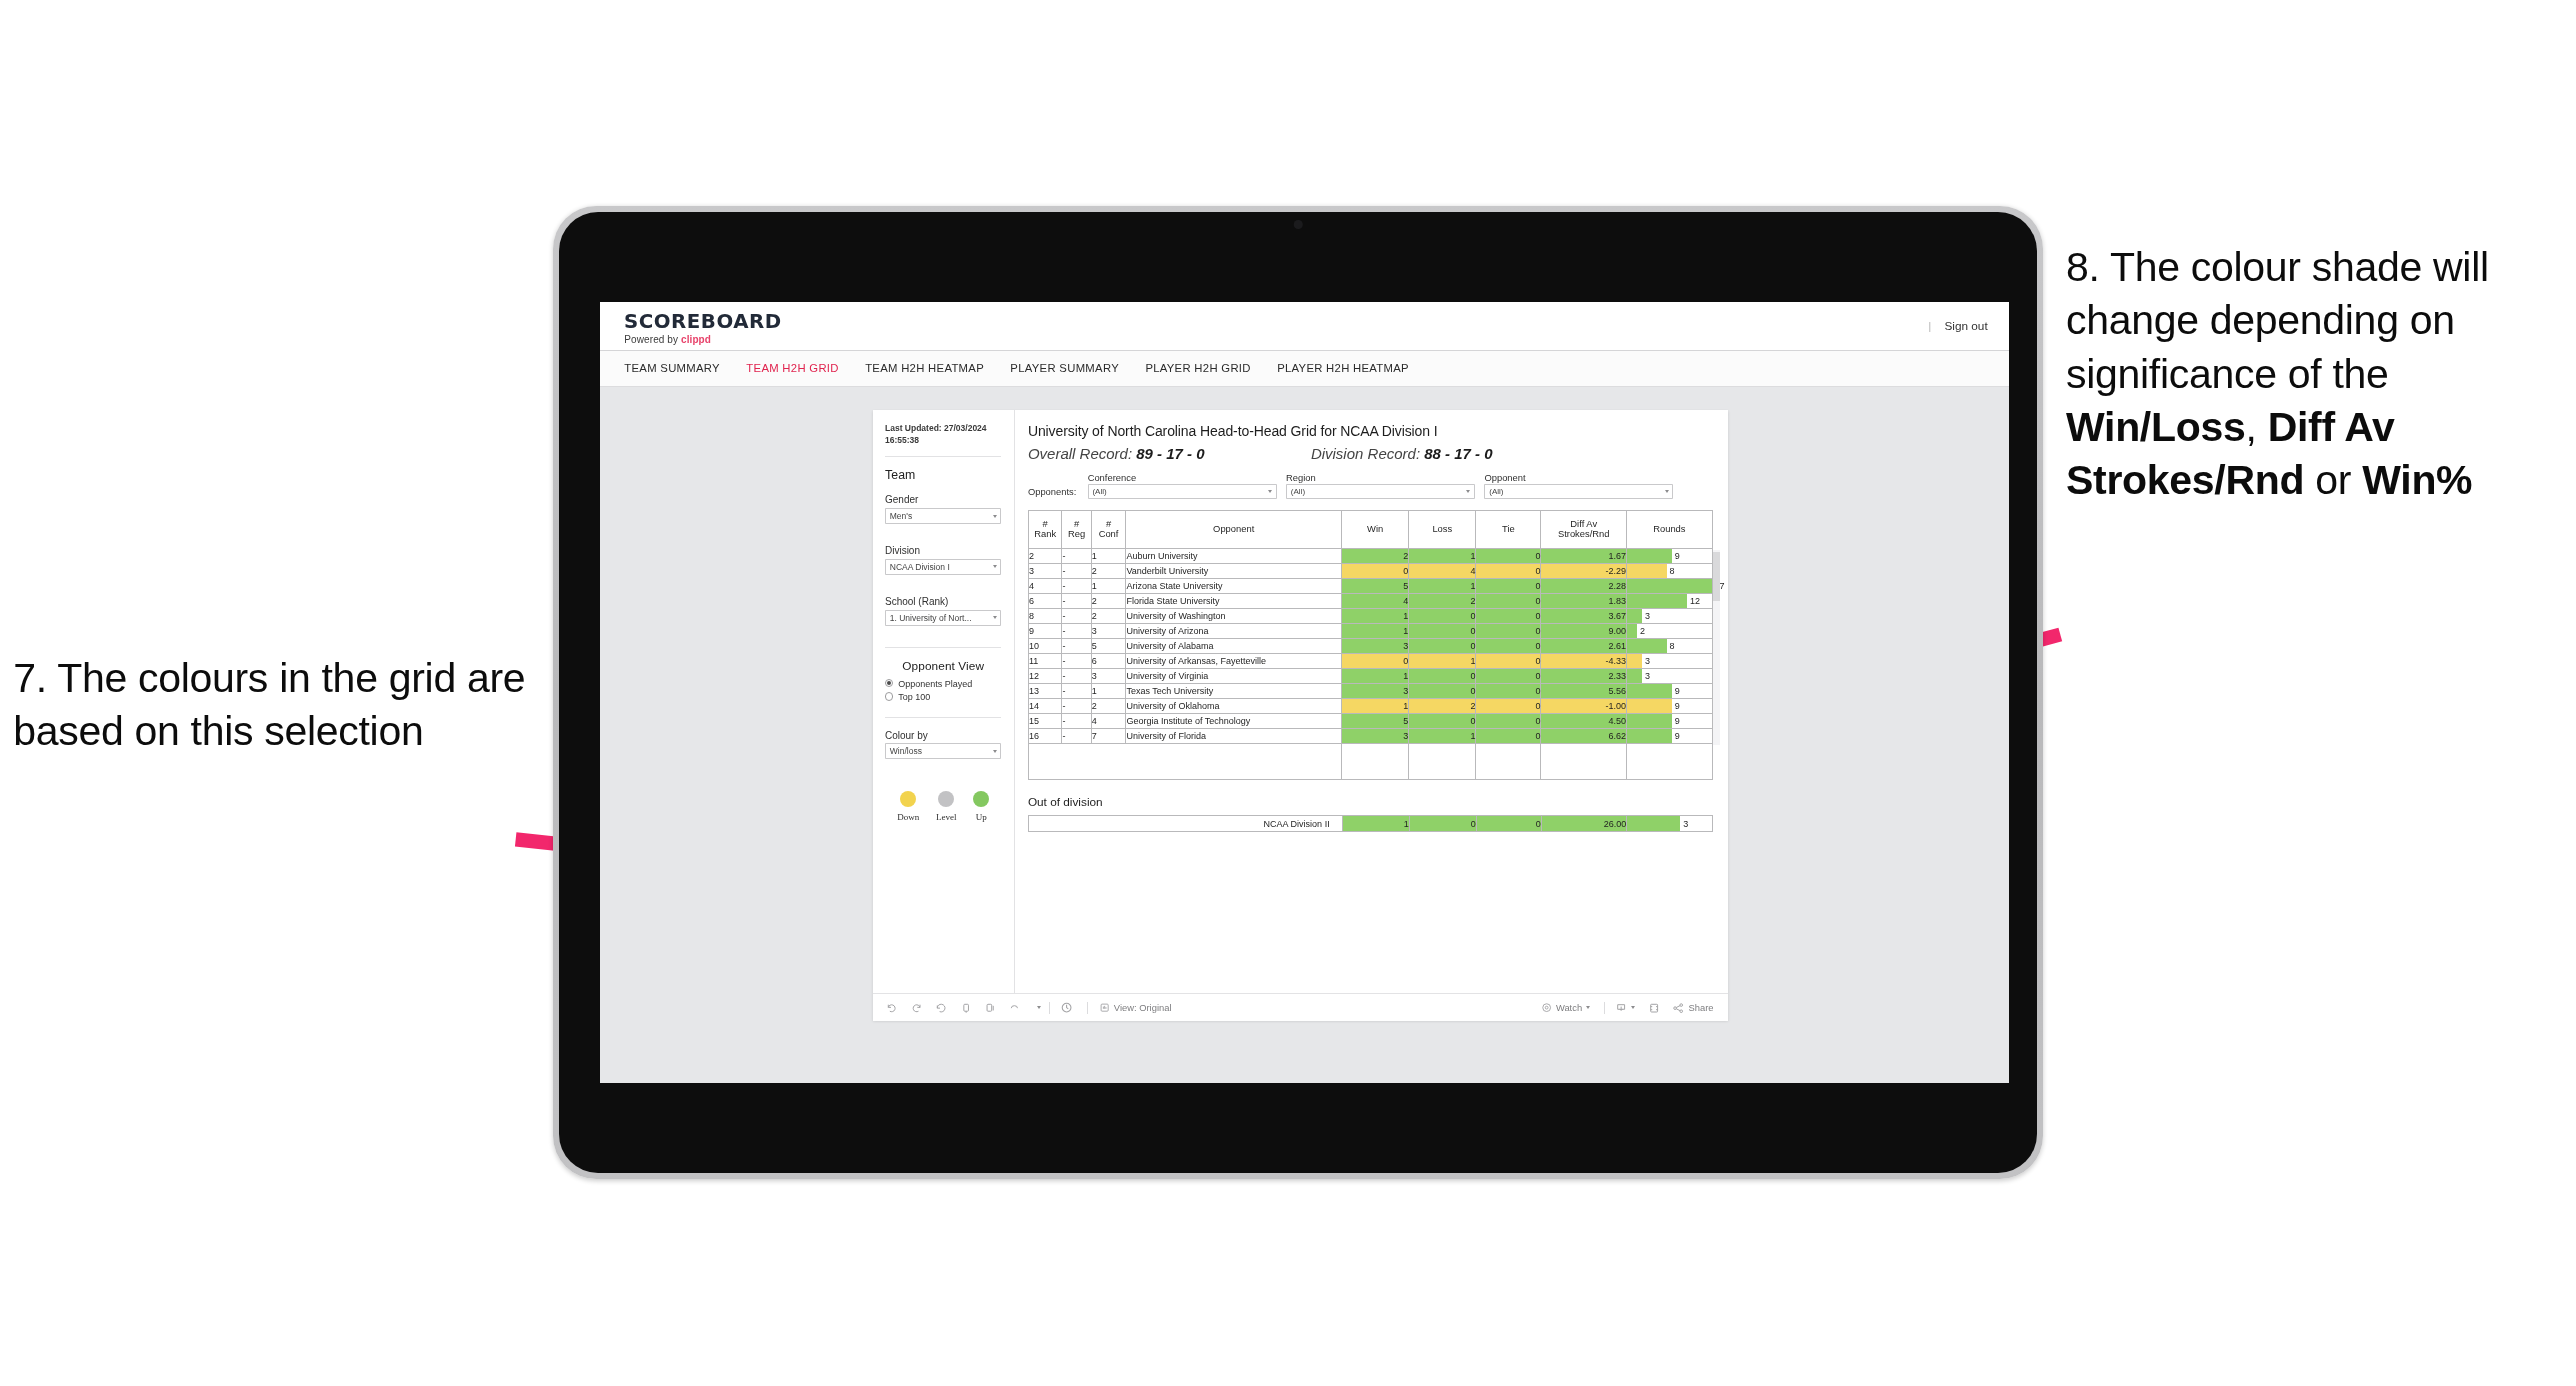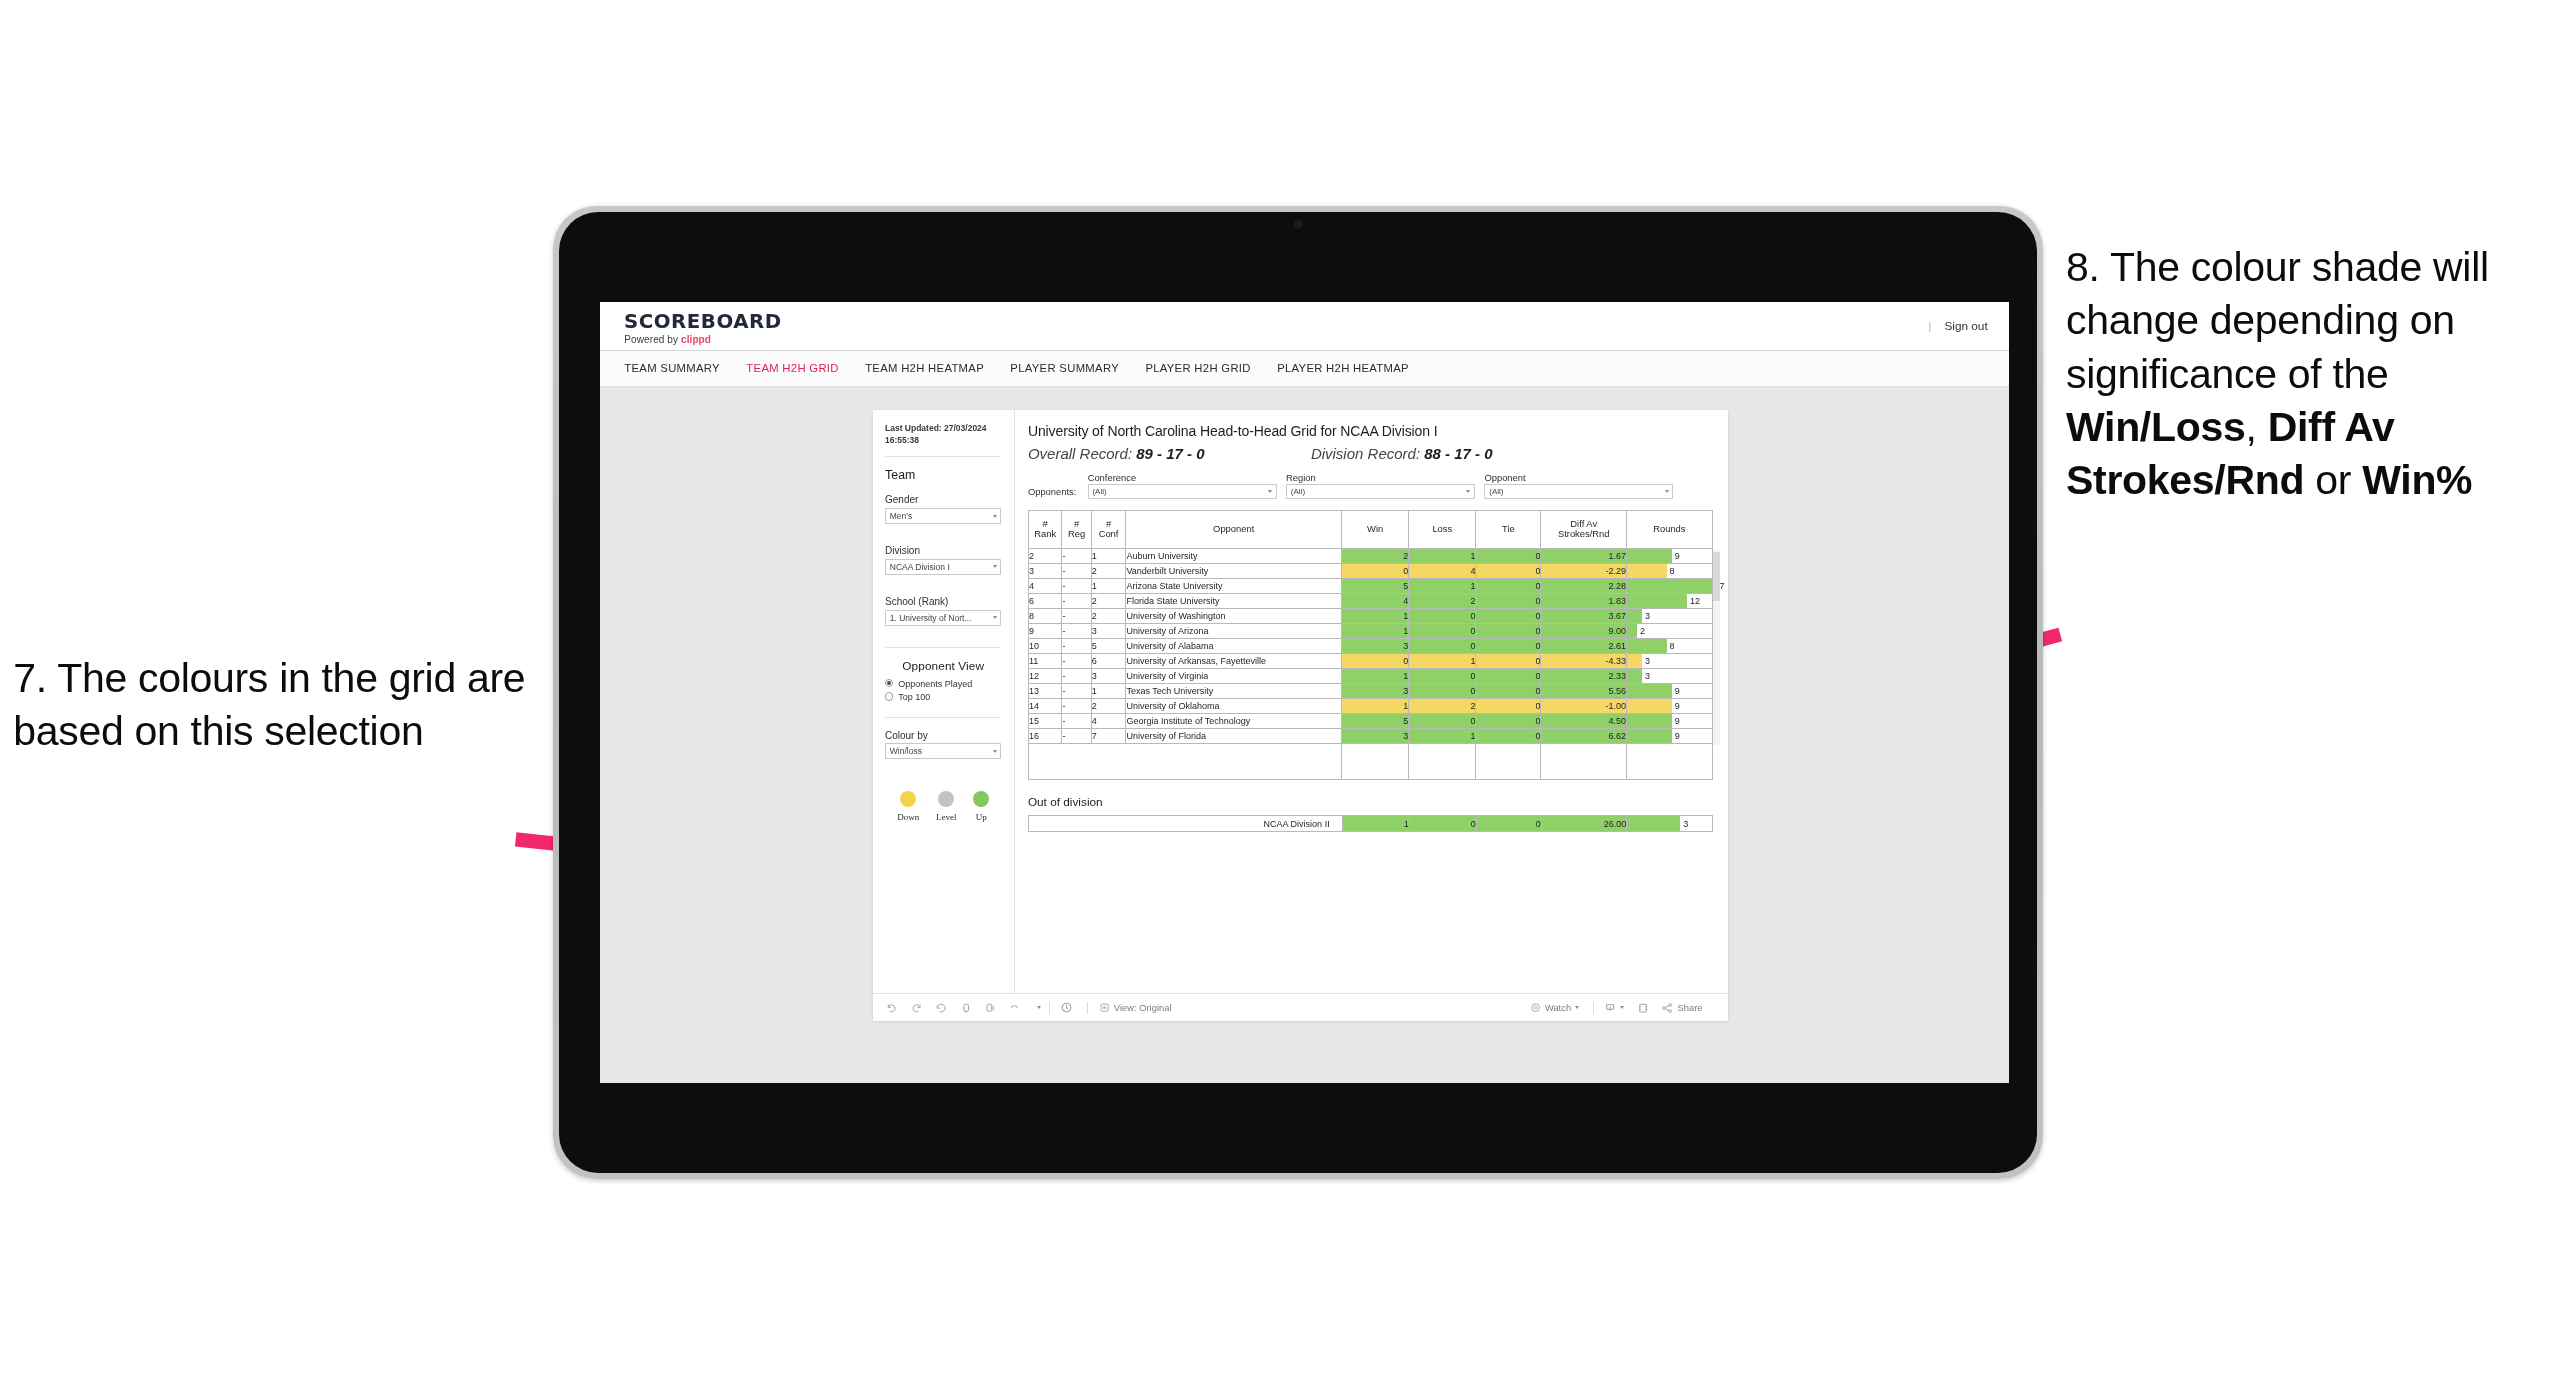--- a/index.html
+++ b/index.html
@@ -668,21 +668,21 @@
                       <path d="M8 6 v4.5 M6.2 9 L8 11 L9.8 9"></path>
                     </svg>
                   <span class="tiny-caret"></span>
                 </span>
                 <span class="icn">
                   <svg width="12.3" height="12.3" viewBox="0 0 16 16" fill="none" stroke="#8a8a8d" stroke-width="1.3">
                       <rect x="3.5" y="3" width="9" height="10" rx="1"></rect>
                       <path d="M3.5 6 h2 M10.5 6 h2 M3.5 10 h2 M10.5 10 h2"></path>
                     </svg>
                 </span>
-                <span class="icn" style="margin-right:12px">
+                <span class="icn" style="margin-right:1px">
                   <svg width="12.3" height="12.3" viewBox="0 0 16 16" fill="none" stroke="#8a8a8d" stroke-width="1.3">
                       <circle cx="12" cy="4" r="1.7"></circle>
                       <circle cx="12" cy="12" r="1.7"></circle>
                       <circle cx="4" cy="8" r="1.7"></circle>
                       <path d="M5.5 7.2 L10.5 4.7 M5.5 8.8 L10.5 11.3"></path>
                     </svg>
                   <span class="lbl">Share</span>
                 </span>
               </span>
             </div>

